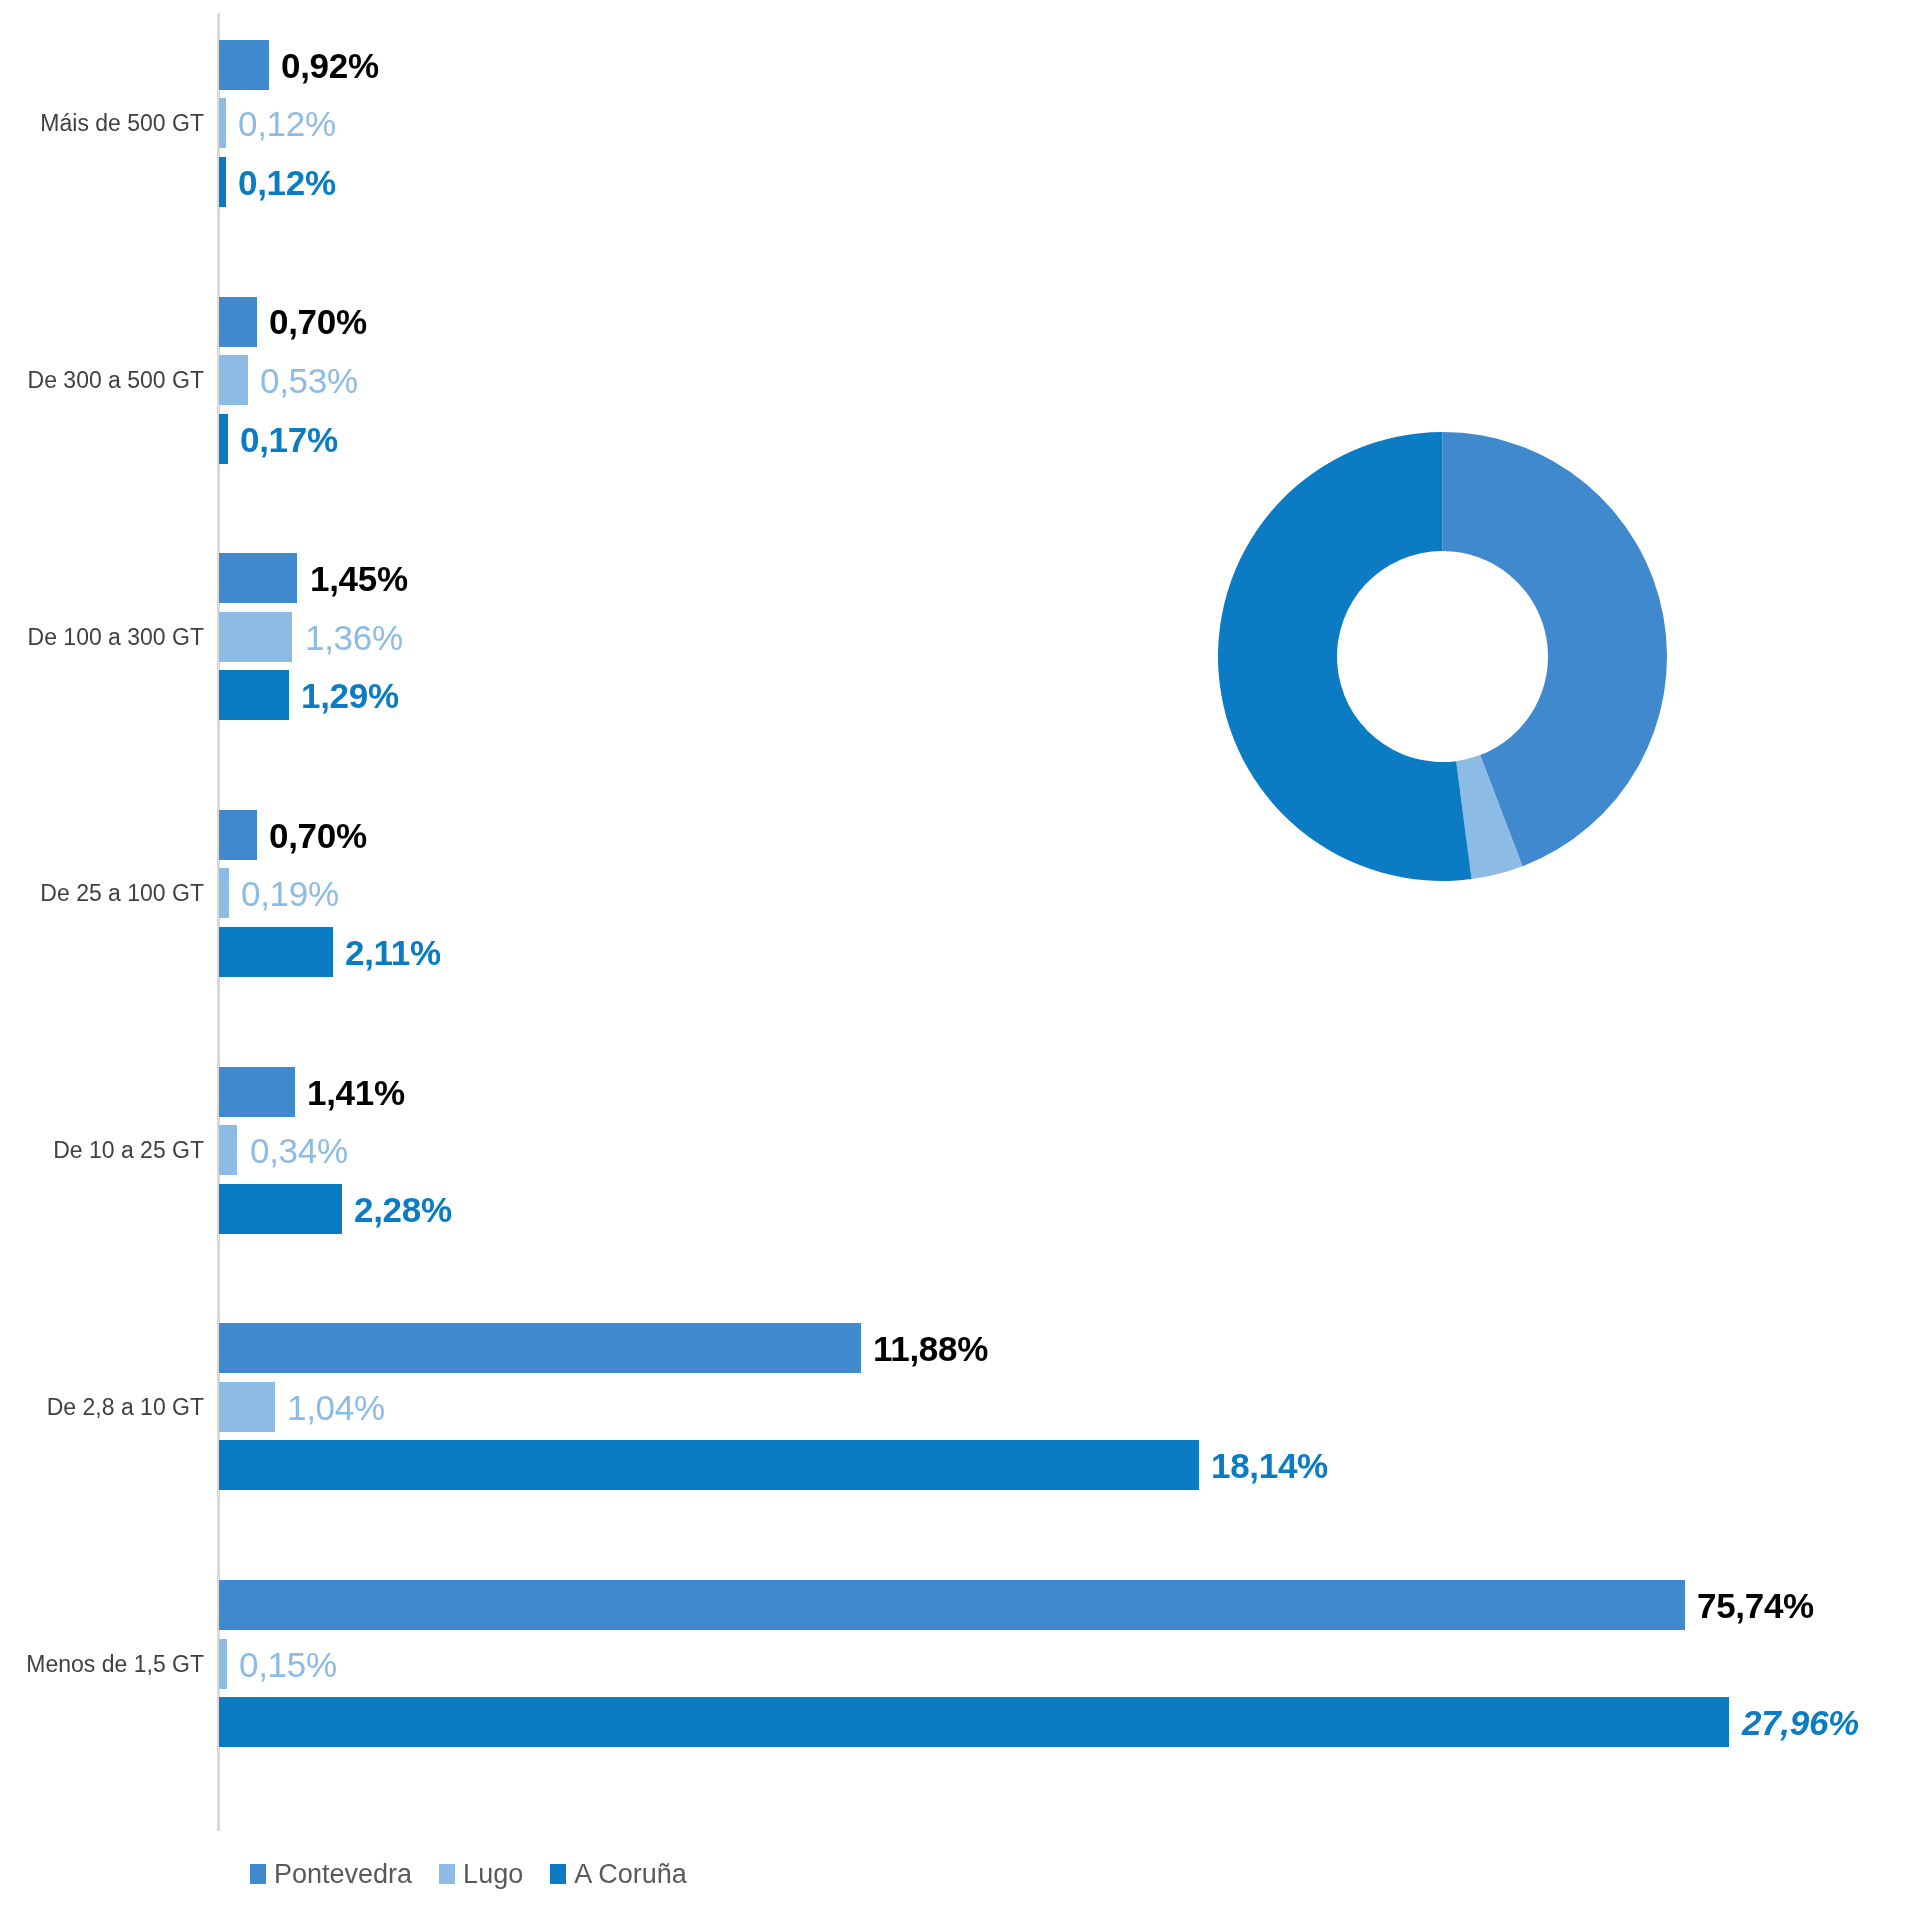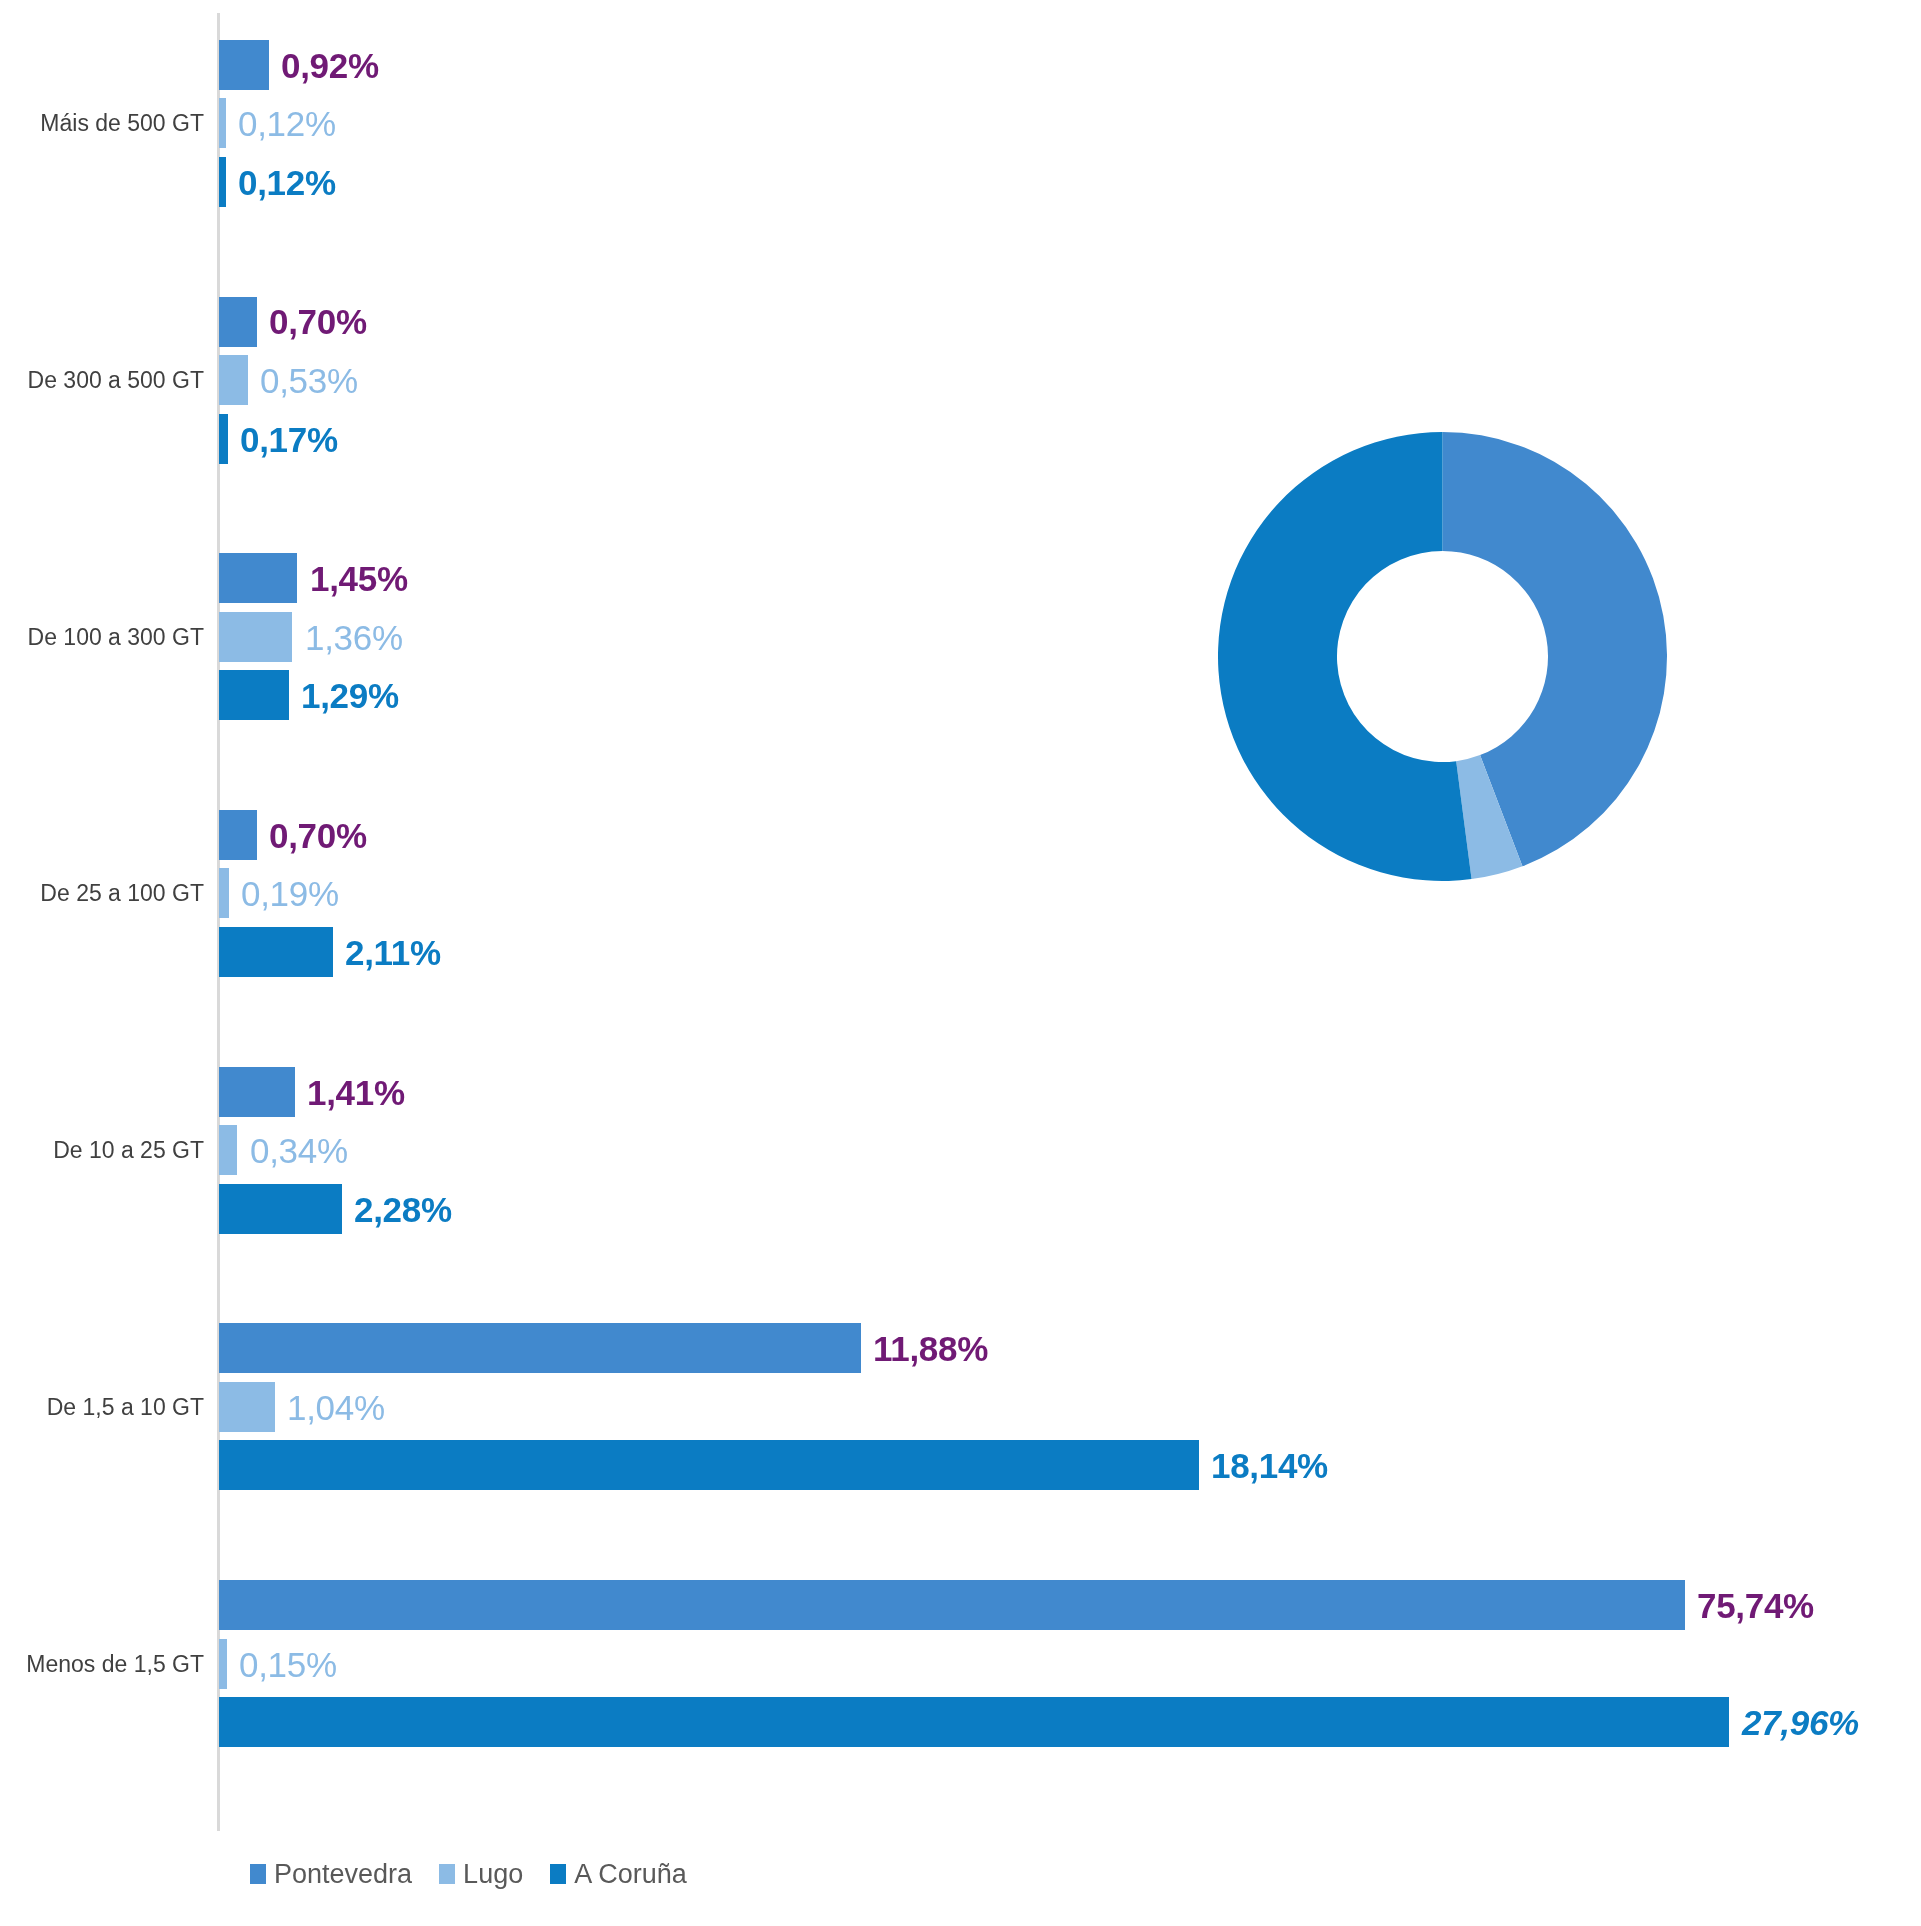--- a/index.html
+++ b/index.html
@@ -49,21 +49,21 @@
   .bar.s2{background:#0B7CC3;}
 
   .bar-val{
     position:absolute;
     white-space:nowrap;
     transform:translateY(-50%);
     font-size:35px;
     line-height:35px;
     letter-spacing:-0.3px;
   }
-  .bar-val.s0{color:#701a75; font-weight:bold;}
+  .bar-val.s0{color:#000000; font-weight:bold;}
   .bar-val.s1{color:#8CBBE5; font-weight:normal;}
   .bar-val.s2{color:#0B7CC3; font-weight:bold;}
   .bar-val.thin{font-weight:normal;}
 
   
   #donut-wrap{
     position:absolute;
     left:1218px;
     top:432px;
     width:449px;
@@ -154,21 +154,21 @@
         <div class="bar-val s1 thin" style="left: 241px; top: 893px;">0,19%</div>
         <div class="bar s2" style="top: 927px; width: 114px;"></div>
         <div class="bar-val s2" style="left: 345px; top: 952px;">2,11%</div>
         <div class="cat-label" style="top: 1150px;">De 10 a 25 GT</div>
         <div class="bar s0" style="top: 1067px; width: 76px;"></div>
         <div class="bar-val s0" style="left: 307px; top: 1092px;">1,41%</div>
         <div class="bar s1" style="top: 1125px; width: 18.4px;"></div>
         <div class="bar-val s1 thin" style="left: 250px; top: 1150px;">0,34%</div>
         <div class="bar s2" style="top: 1184px; width: 123px;"></div>
         <div class="bar-val s2" style="left: 354px; top: 1209px;">2,28%</div>
-        <div class="cat-label" style="top: 1407px;">De 1,5 a 10 GT</div>
+        <div class="cat-label" style="top: 1407px;">De 2,8 a 10 GT</div>
         <div class="bar s0" style="top: 1323px; width: 642px;"></div>
         <div class="bar-val s0" style="left: 873px; top: 1348px;">11,88%</div>
         <div class="bar s1" style="top: 1382px; width: 56px;"></div>
         <div class="bar-val s1 thin" style="left: 287px; top: 1407px;">1,04%</div>
         <div class="bar s2" style="top: 1440px; width: 980px;"></div>
         <div class="bar-val s2" style="left: 1211px; top: 1465px;">18,14%</div>
         <div class="cat-label" style="top: 1664px;">Menos de 1,5 GT</div>
         <div class="bar s0" style="top: 1580px; width: 1466px;"></div>
         <div class="bar-val s0" style="left: 1697px; top: 1605px;">75,74%</div>
         <div class="bar s1" style="top: 1639px; width: 8px;"></div>

